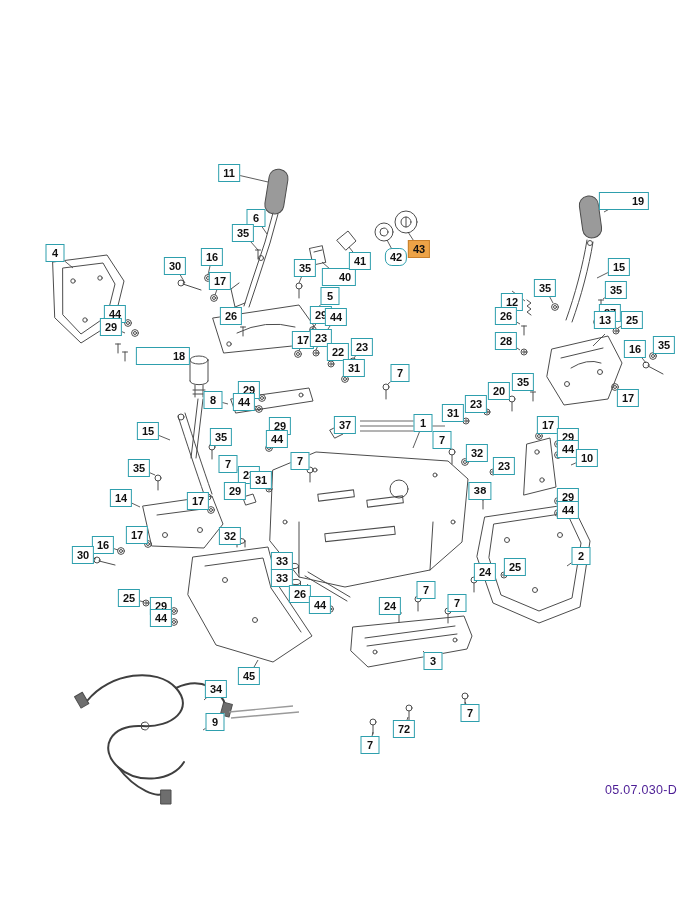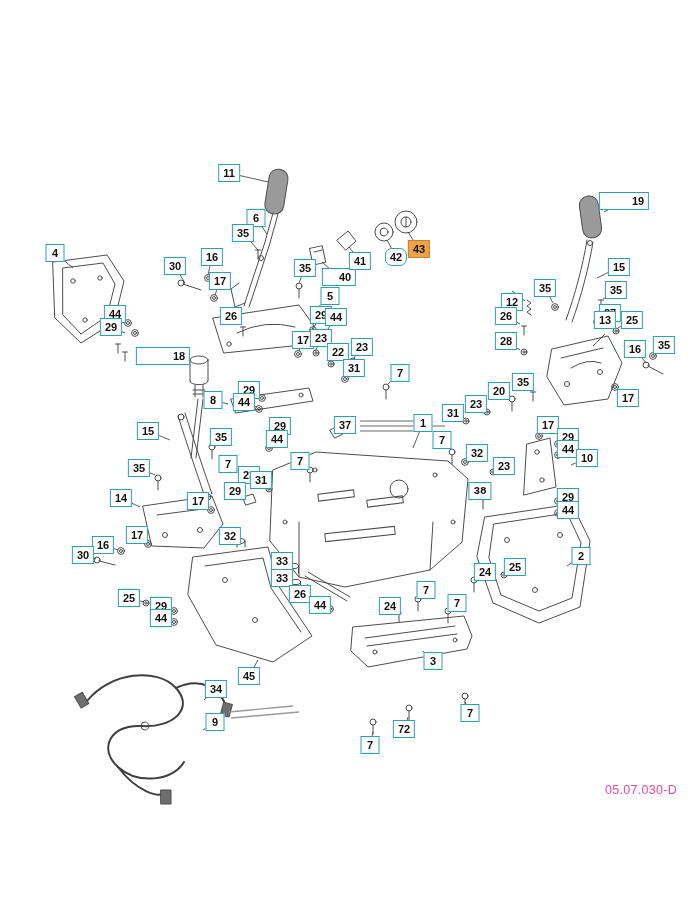--- a/index.html
+++ b/index.html
@@ -16,21 +16,21 @@
     font-size:11px;font-weight:700;line-height:1;
     padding:2.5px 4px;min-width:9px;text-align:center;
     cursor:pointer;user-select:none;z-index:3;
   }
   .callout.hl{
     background:var(--co-hl,#EDA347);
     border-color:var(--co-hl-border,#C9802B);
   }
   #diagram-code{
     position:absolute;right:26px;top:783px;
-    font-size:12.5px;color:#ec4899;letter-spacing:.3px;z-index:2;
+    font-size:12.5px;color:#4c1d95;letter-spacing:.3px;z-index:2;
   }
 </style>
 </head>
 <body>
 
 <div id="stage">
 
   <svg id="art" width="688" height="900" viewBox="0 0 688 900">
     <defs>
       <g id="bolt" stroke="#4d4d4d" fill="none">

